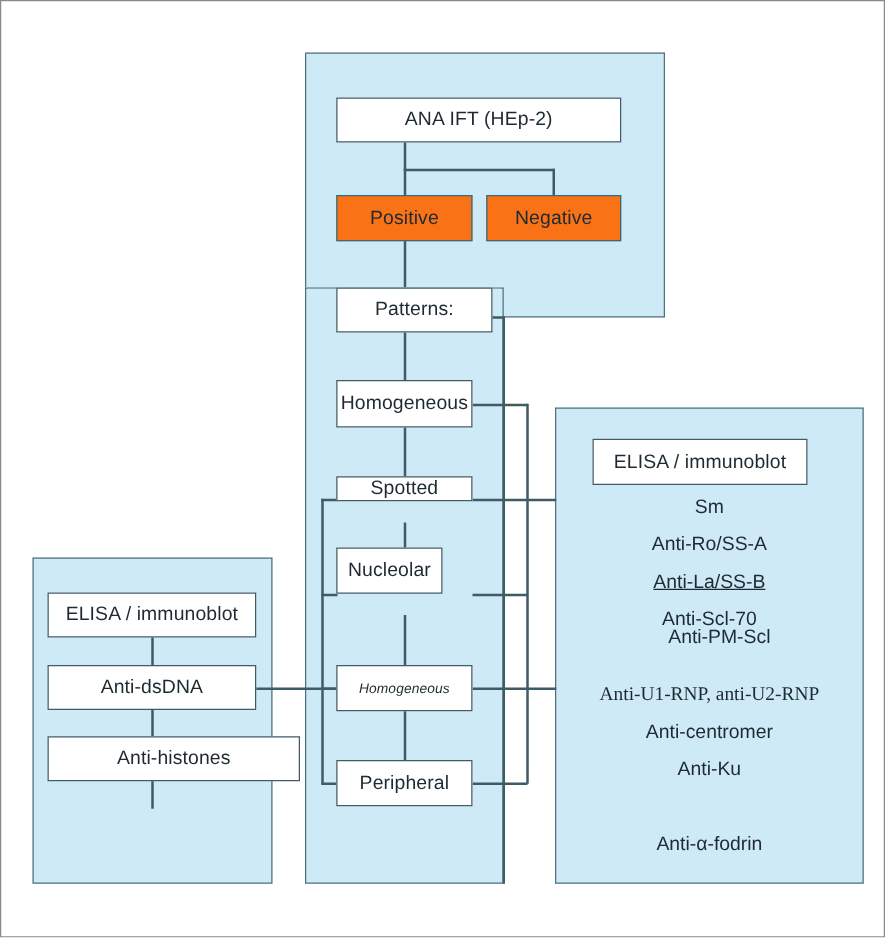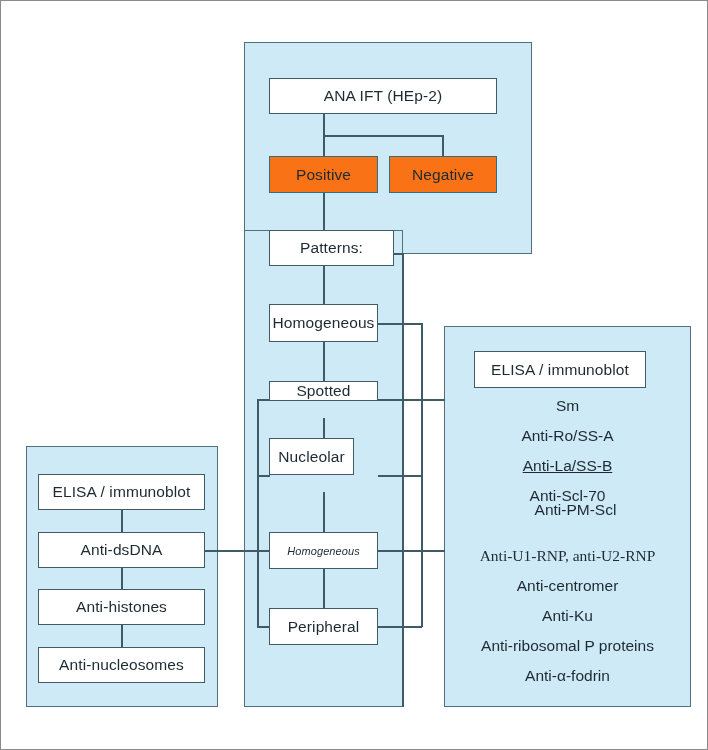--- a/index.html
+++ b/index.html
@@ -161,39 +161,35 @@
   <div class="abs node" style="left:37px; top:473px; width:167px; height:36px;">
     <span>ELISA / immunoblot</span>
   </div>
   <div class="abs line v" style="left:120px; top:509px; height:22px;"></div>
 
   <div class="abs node" style="left:37px; top:531px; width:167px; height:36px;">
     <span>Anti-dsDNA</span>
   </div>
   <div class="abs line v" style="left:120px; top:567px; height:21px;"></div>
 
-  <div class="abs node" style="left:37px; top:588px; width:167px; height:36px;justify-content:center;">
+  <div class="abs node" style="left:37px; top:588px; width:202px; height:36px;justify-content:center;">
     <span>Anti-histones</span>
   </div>
   <div class="abs line v" style="left:120px; top:624px; height:22px;"></div>
 
-  <div class="abs node" style="left:37px; top:646px; width:167px; height:36px;">
-    <span>Anti-nucleosomes</span>
-  </div>
 
   <div class="abs node" style="left:473px; top:350px; width:172px; height:37px;">
     <span>ELISA / immunoblot</span>
   </div>
 
   <div class="abs" style="left:443px; top:396px; width:247px; height:300px;">
     <div class="list-item" style="top:0px;">Sm</div>
     <div class="list-item" style="top:30px;">Anti-Ro/SS-A</div>
     <div class="list-item" style="top:60px;text-decoration:underline;">Anti-La/SS-B</div>
     <div class="list-item" style="top:90px;">Anti-Scl-70</div>
     <div class="list-item" style="top:104px;margin-left:16px;">Anti-PM-Scl</div>
     <div class="list-item" style="top:150px;font-family:Liberation Serif, serif;">Anti-U1-RNP, anti-U2-RNP</div>
     <div class="list-item" style="top:180px;">Anti-centromer</div>
     <div class="list-item" style="top:210px;">Anti-Ku</div>
-    <div class="list-item" style="top:240px;">Anti-ribosomal P proteins</div>
     <div class="list-item" style="top:270px;">Anti-α-fodrin</div>
   </div>
 
 </div>
 
 </body></html>

